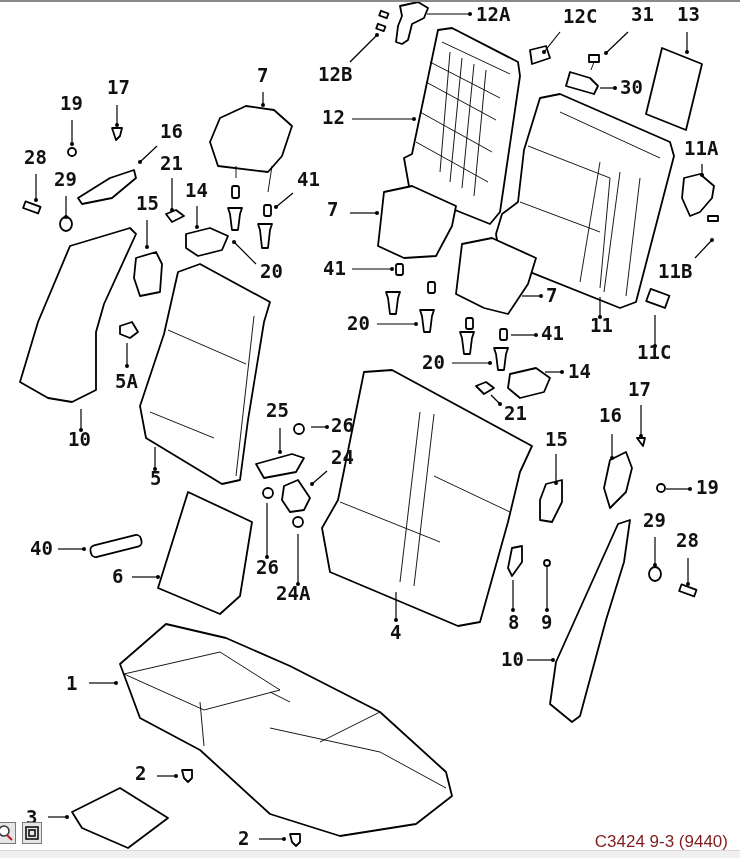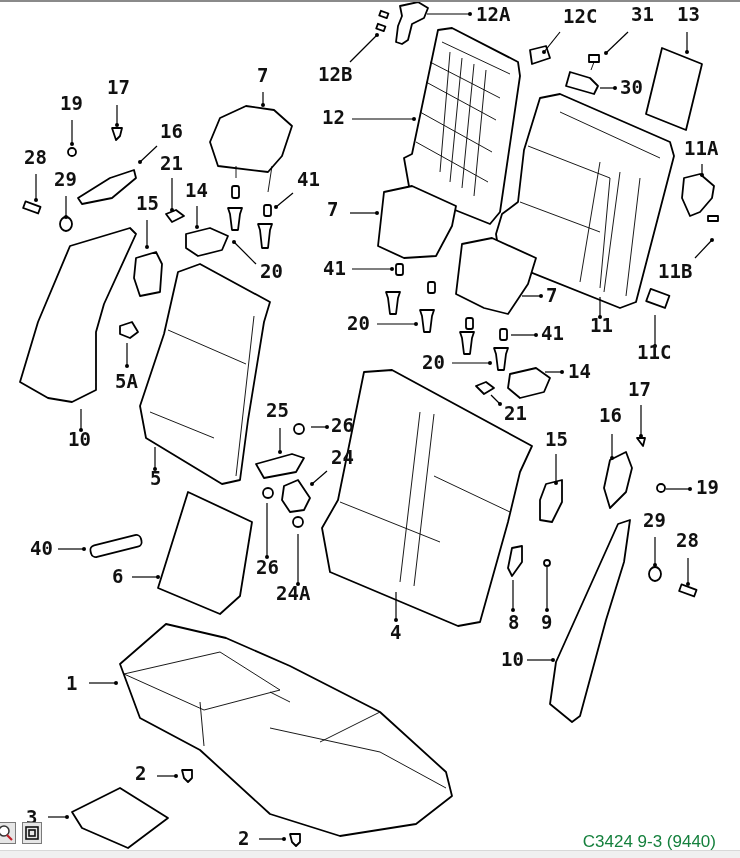--- a/index.html
+++ b/index.html
@@ -6,21 +6,21 @@
   body { width:740px; height:858px; position:relative; overflow:hidden; font-family:"DejaVu Sans Mono","Liberation Mono",monospace; }
   .topbar { position:absolute; left:0; top:0; width:740px; height:2px; background:#8a8a8a; }
   .canvas { position:absolute; left:0; top:2px; width:740px; height:788px; }
   .canvas svg { position:absolute; left:0; top:0; }
   .lbl { font-family:"DejaVu Sans Mono","Liberation Mono",monospace; font-weight:bold; font-size:19px; fill:#111; }
   .part { fill:#fff; stroke:#000; stroke-width:1.8; stroke-linejoin:round; }
   .thin { fill:none; stroke:#000; stroke-width:0.9; }
   .lead { fill:none; stroke:#000; stroke-width:1.2; }
   .dot { fill:#000; }
   .statusbar { position:absolute; left:0; top:850px; width:740px; height:8px; background:#f0f0f0; border-top:1px solid #d8d8d8; }
-  .ref { position:absolute; right:24px; top:832px; font-family:"Liberation Sans","DejaVu Sans",sans-serif; font-size:17px; color:#15803d; }
+  .ref { position:absolute; right:12px; top:832px; font-family:"Liberation Sans","DejaVu Sans",sans-serif; font-size:17px; color:#7f1d1d; }
   .tbtn { position:absolute; top:822px; width:20px; height:22px; background:#e6e6e6; border:1px solid #7a7a7a; box-sizing:border-box; cursor:pointer; }
   .tbtn.zoom { left:-4px; }
   .tbtn.fit { left:22px; }
   .tbtn svg { position:absolute; left:0; top:0; }
 </style>
 </head>
 <body>
 
 <div class="topbar"></div>
 

